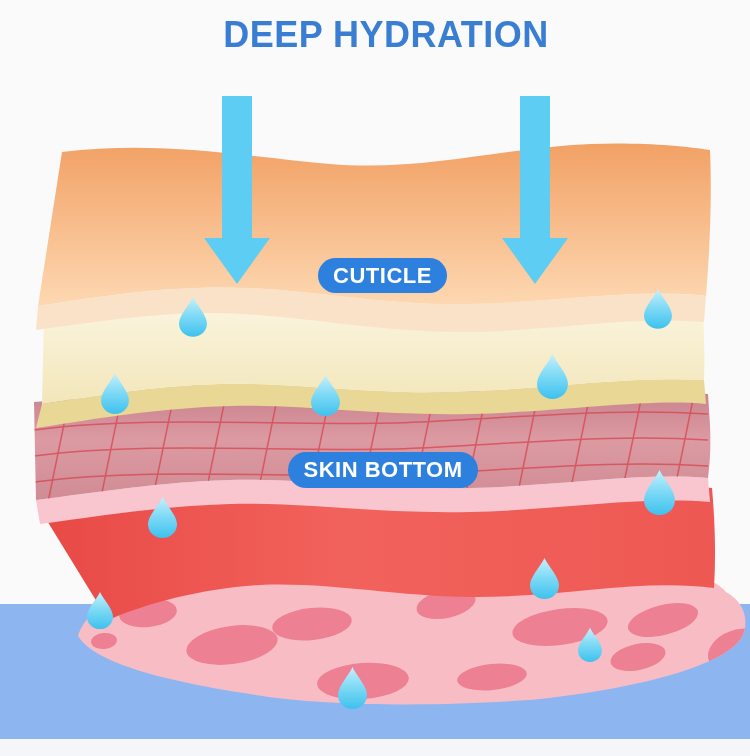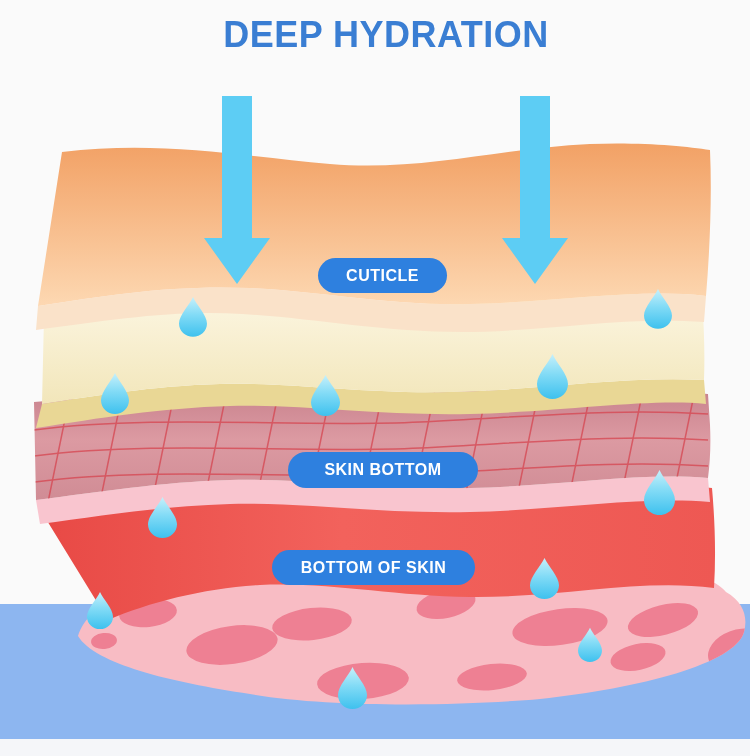--- a/index.html
+++ b/index.html
@@ -10,21 +10,21 @@
   .stage svg{position:absolute;left:0;top:0;}
   .title{
     position:absolute;left:0;right:0;top:14px;margin:0;
     text-align:center;font-size:36px;font-weight:700;letter-spacing:.5px;
     color:#3a7ed3;
     padding-left:22px;
   }
   .pill{
     position:absolute;display:flex;align-items:center;justify-content:center;
     background:#2e80df;color:#ffffff;border-radius:18px;
-    font-size:16px;font-weight:700;letter-spacing:.5px;white-space:nowrap;
+    font-size:22px;font-weight:700;letter-spacing:.5px;white-space:nowrap;
   }
   .pill-cuticle{left:318px;top:258px;width:129px;height:35px;}
   .pill-skin-surface{left:288px;top:452px;width:190px;height:36px;}
   .pill-bottom-of-skin{left:272px;top:550px;width:203px;height:35px;}
 </style>
 </head>
 <body>
 
 <div class="stage">
 
@@ -147,15 +147,14 @@
       <use href="#dropShape" transform="translate(87,591) scale(0.867,0.884)"></use>
       <use href="#dropShape" transform="translate(578,627) scale(0.8,0.814)"></use>
       <use href="#dropShape" transform="translate(338,666) scale(0.967,1.0)"></use>
     </g>
   </svg>
 
   <h1 class="title">DEEP HYDRATION</h1>
 
   <div class="pill pill-cuticle">CUTICLE</div>
   <div class="pill pill-skin-surface">SKIN BOTTOM</div>
-  <div class="pill pill-bottom-of-skin">BOTTOM OF SKIN</div>
 
 </div>
 
 </body></html>

